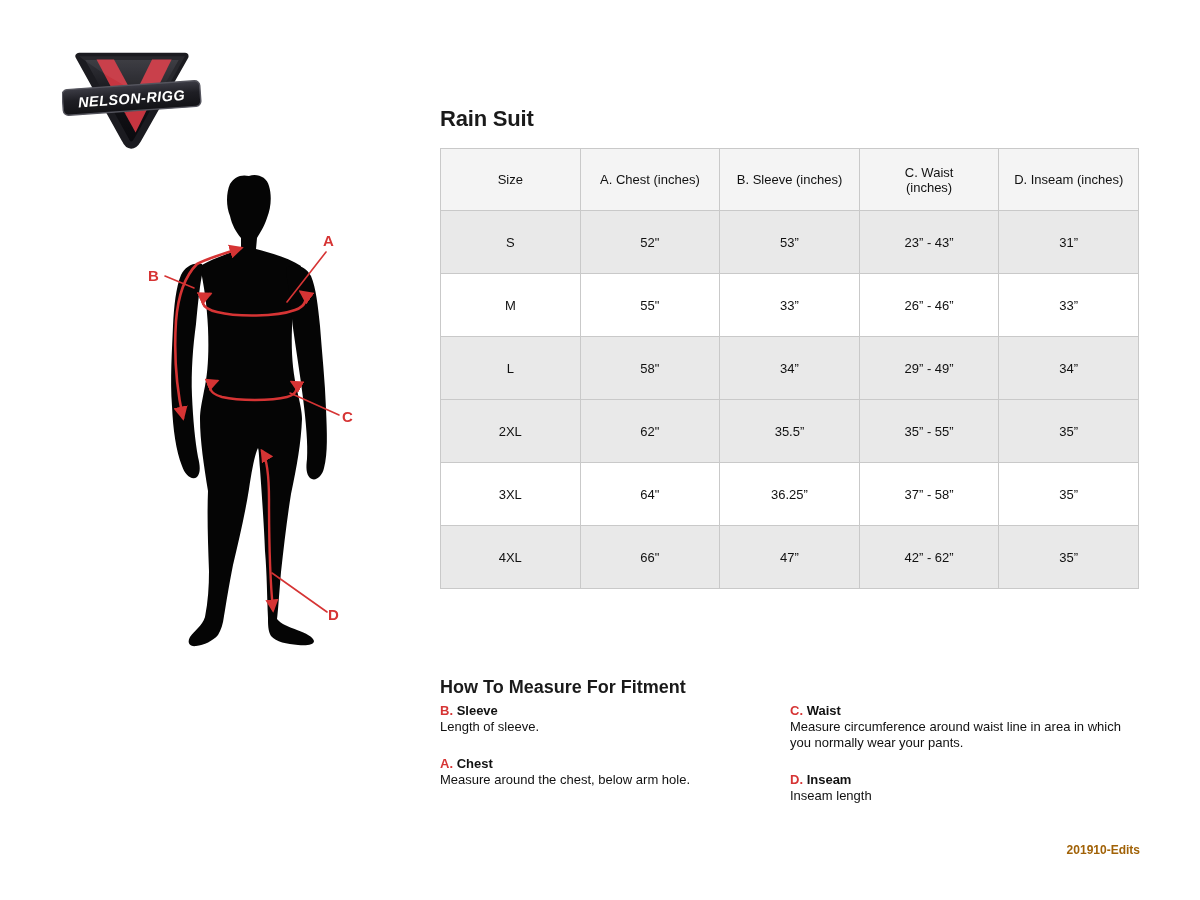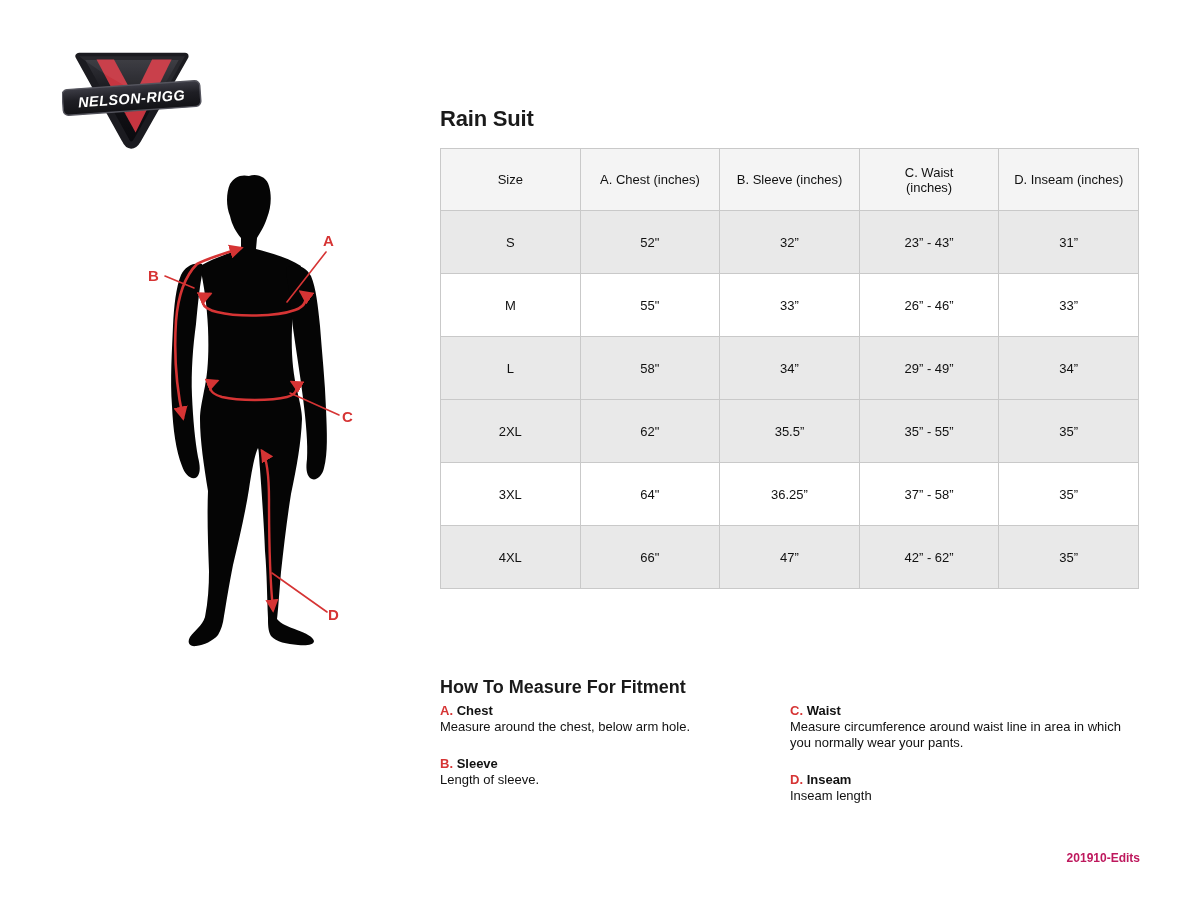--- a/index.html
+++ b/index.html
@@ -34,21 +34,21 @@
   .howto-col.col2 { left:790px; width:350px; }
   .howto-item { margin-bottom:21px; }
   .howto-item .item-title { font-weight:700; }
   .howto-item .letter { color:#d63434; font-weight:700; }
   .howto-item .desc { font-weight:400; color:#111; }
 
   
   .footer-note { position:absolute; left:58px; top:817px; font-size:11.5px;
     line-height:15px; font-weight:700; color:#111; }
   .doc-ref { position:absolute; left:1000px; top:843px; width:140px;
-    text-align:right; font-size:12px; font-weight:600; color:#be185d;margin-top:8px; }
+    text-align:right; font-size:12px; font-weight:600; color:#a16207; }
 </style>
 </head>
 <body>
 
 <div class="canvas">
 
   <svg class="logo" viewBox="0 0 135 105" aria-hidden="true">
     <defs>
       <linearGradient id="triGrad" x1="0" y1="0" x2="0" y2="1">
         <stop offset="0" stop-color="#34343b"></stop>
@@ -142,21 +142,21 @@
         </th>
         <th>
             <div>D. Inseam (inches)</div>
           </th>
       </tr>
     </thead>
     <tbody>
       <tr class="shaded">
         <td>S</td>
         <td>52"</td>
-        <td>32”</td>
+        <td>53”</td>
         <td>23” - 43”</td>
         <td>31”</td>
       </tr>
       <tr>
         <td>M</td>
         <td>55"</td>
         <td>33”</td>
         <td>26” - 46”</td>
         <td>33”</td>
       </tr>
@@ -188,27 +188,27 @@
         <td>42” - 62”</td>
         <td>35”</td>
       </tr>
     </tbody>
   </table>
 
   <div class="howto-heading">How To Measure For Fitment</div>
 
   <div class="howto-col col1">
     <div class="howto-item">
+      <div class="item-title"><span class="letter">B.</span> <span>Sleeve</span></div>
+      <div class="desc">Length of sleeve.</div>
+    </div>
+    <div class="howto-item">
       <div class="item-title"><span class="letter">A.</span> <span>Chest</span></div>
       <div class="desc">Measure around the chest, below arm hole.</div>
     </div>
-    <div class="howto-item">
-      <div class="item-title"><span class="letter">B.</span> <span>Sleeve</span></div>
-      <div class="desc">Length of sleeve.</div>
-    </div>
   </div>
 
   <div class="howto-col col2">
     <div class="howto-item">
       <div class="item-title"><span class="letter">C.</span> <span>Waist</span></div>
       <div class="desc">Measure circumference around waist line in area in which you normally wear your pants.</div>
     </div>
     <div class="howto-item">
       <div class="item-title"><span class="letter">D.</span> <span>Inseam</span></div>
       <div class="desc">Inseam length</div>

